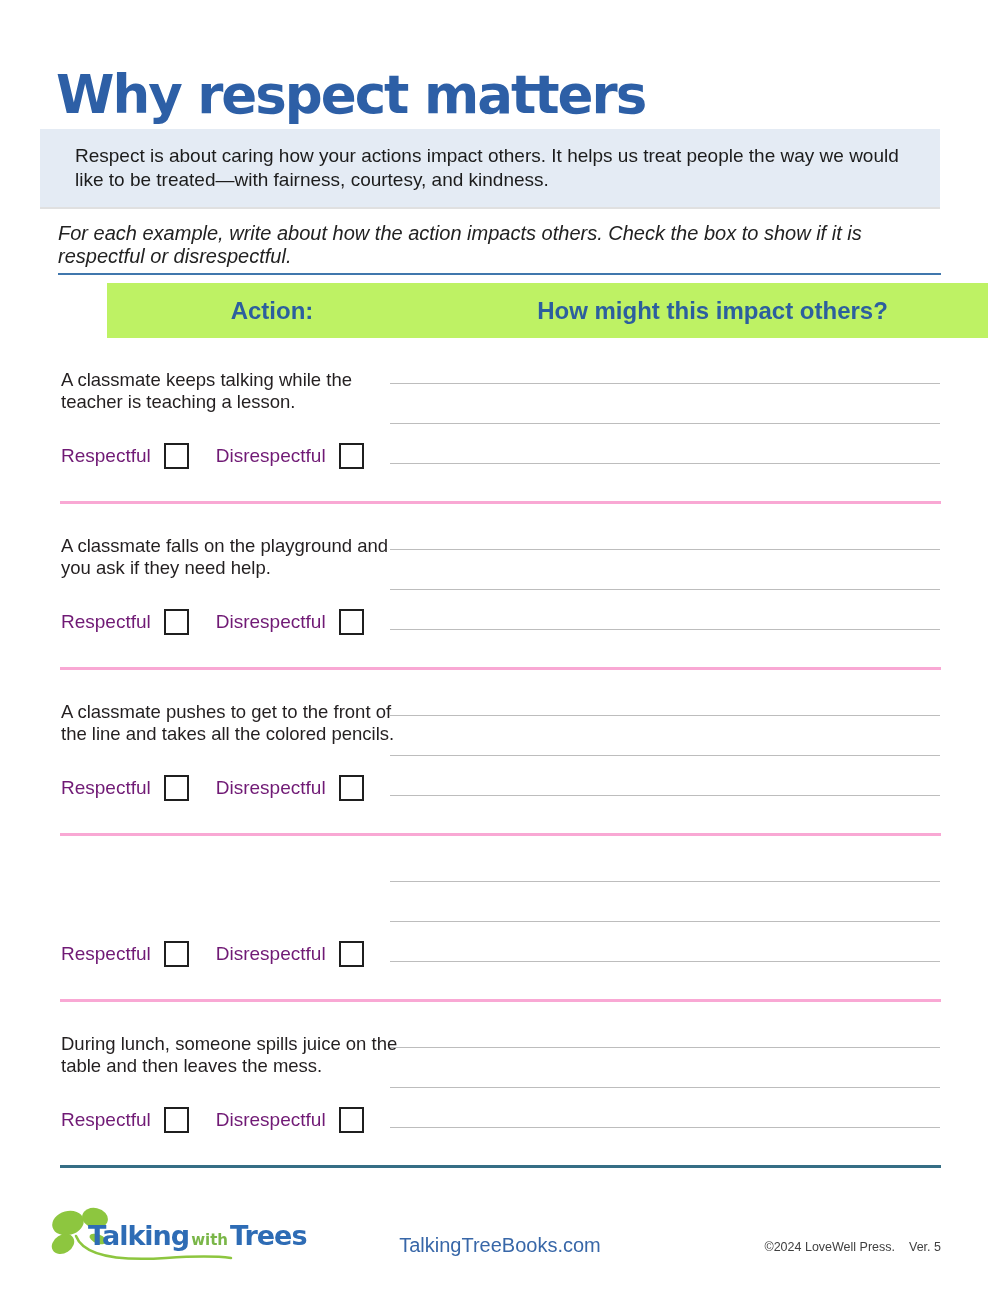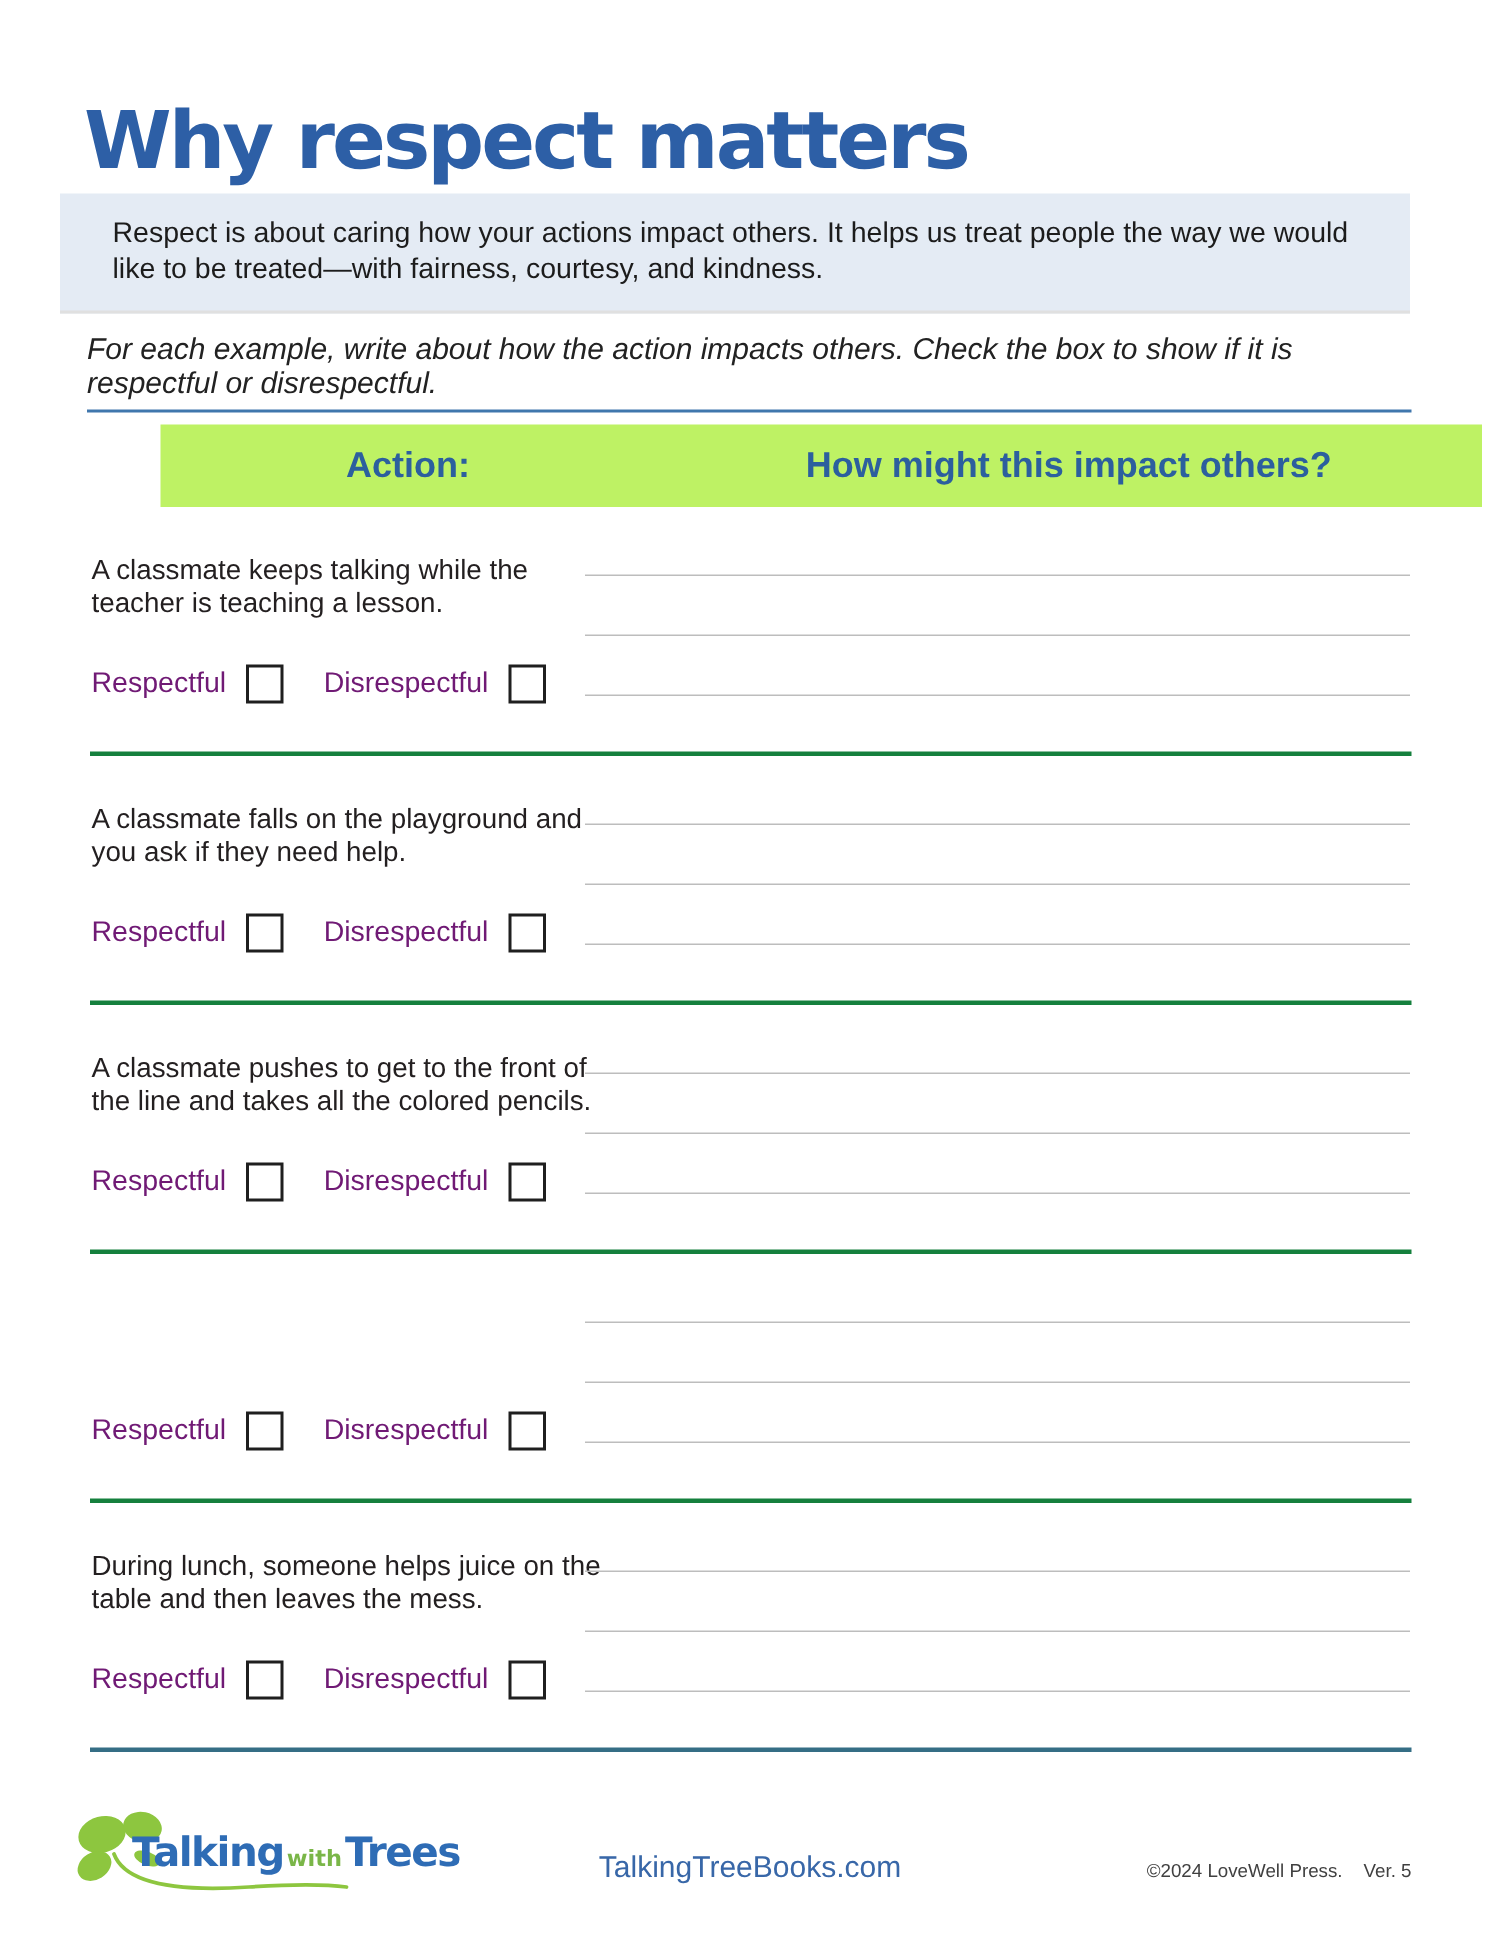--- a/index.html
+++ b/index.html
@@ -83,21 +83,21 @@
   
   .rows {
     position: absolute;
     left: 60px;
     top: 338px;
     width: 881px;
   }
   .row {
     position: relative;
     height: 166px;
-    border-bottom: 3px solid #15803d;
+    border-bottom: 3px solid #f9a8d4;
   }
   .row.last { border-bottom-color: #356e85; }
 
   .action-text {
     position: absolute;
     left: 1px;
     top: 31px;
     width: 342px;
     font-size: 18.5px;
     line-height: 22px;
@@ -271,21 +271,21 @@
         <span class="checkbox"></span>
       </div>
       <div class="lines">
         <div class="answer-line l1"></div>
         <div class="answer-line l2"></div>
         <div class="answer-line l3"></div>
       </div>
     </div>
 
     <div class="row last">
-      <div class="action-text">During lunch, someone helps juice on the table and then leaves the mess.</div>
+      <div class="action-text">During lunch, someone spills juice on the table and then leaves the mess.</div>
       <div class="checkline">
         <span class="cb-label">Respectful</span>
         <span class="checkbox"></span>
         <span class="cb-label second">Disrespectful</span>
         <span class="checkbox"></span>
       </div>
       <div class="lines">
         <div class="answer-line l1"></div>
         <div class="answer-line l2"></div>
         <div class="answer-line l3"></div>

